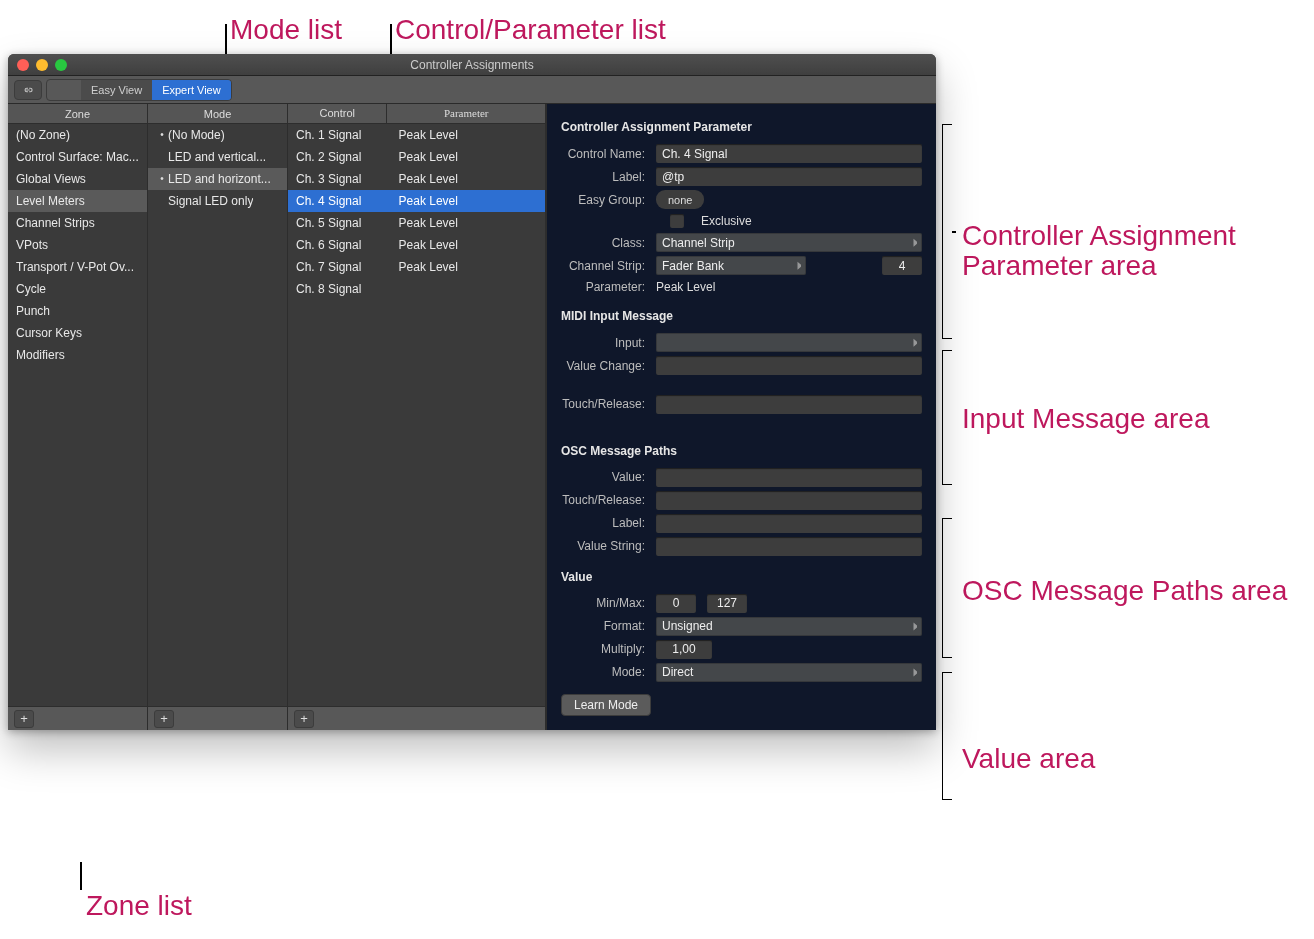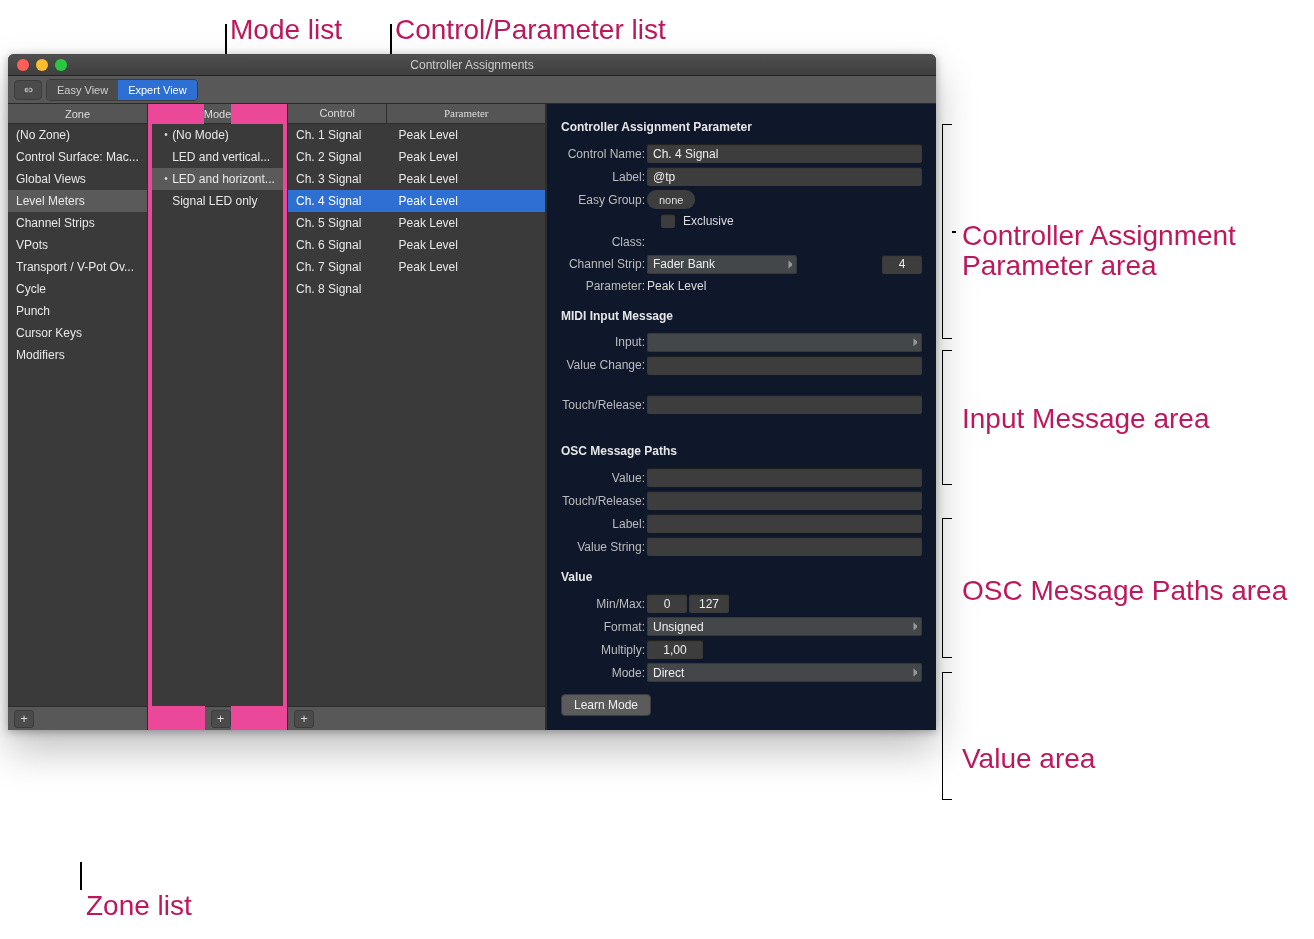--- a/index.html
+++ b/index.html
@@ -93,20 +93,21 @@
     font-size: 11px;
     display: flex;
     align-items: center;
   }
   .tb-btn.icon { padding: 0 6px; }
   .segmented {
     display: flex;
     border: 1px solid #3c3c3c;
     border-radius: 4px;
     overflow: hidden;
+    padding-left: 34px;
   }
   .segmented .seg {
     height: 20px;
     padding: 0 10px;
     background: #4b4b4b;
     color: #cfcfcf;
     font-size: 11px;
     display: flex; align-items: center;
   }
   .segmented .seg.active {
@@ -119,21 +120,21 @@
     min-height: 0;
     background: #444;
   }
   .list-panel {
     display: flex;
     flex-direction: column;
     border-right: 1px solid #2d2d2d;
     background: #ec4899;
   }
   .list-panel.zone { width: 140px; }
-  .list-panel.mode { width: 140px; align-items: center; }
+  .list-panel.mode { width: 140px; }
   .list-panel.controlparam { width: 258px; }
   .col-header, .col-header-row {
     height: 20px;
     background: #555;
     border-bottom: 1px solid #2d2d2d;
     color: #ddd;
     font-size: 11px;
     display: flex;
     align-items: center;
     justify-content: center;
@@ -204,21 +205,21 @@
     font-weight: 600;
     color: #e6e6e6;
     margin-bottom: 6px;
     margin-top: 10px;
   }
   .detail h4:first-child { margin-top: 0; }
   .form-row {
     display: flex;
     align-items: center;
     height: 25px;
-    gap: 2px;
+    gap: 11px;
   }
   .form-row label {
     width: 84px;
     text-align: right;
     color: #bdbdbd;
     font-size: 12px;
   }
   .field, .select, .numbox, .readonly {
     height: 19px;
     background: #3d3d3d;
@@ -454,20 +455,21 @@
           <label>Easy Group:</label>
           <div class="pill">none</div>
         </div>
         <div class="form-row">
           <label></label>
           <div class="checkbox"></div>
           <span style="margin-left:6px;color:#ddd">Exclusive</span>
         </div>
         <div class="form-row">
           <label>Class:</label>
+          <div class="select">Channel Strip</div>
         </div>
         <div class="form-row">
           <label>Channel Strip:</label>
           <div class="select" style="flex:0 0 150px">Fader Bank</div>
           <div class="numbox" style="margin-left:auto">4</div>
         </div>
         <div class="form-row">
           <label>Parameter:</label>
           <span style="color:#ddd">Peak Level</span>
         </div>

